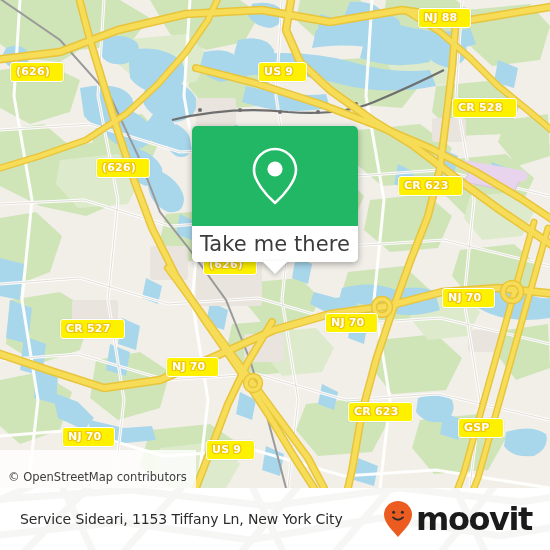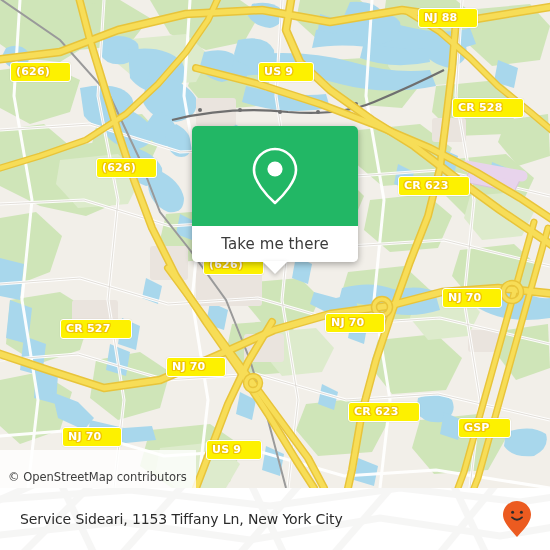--- a/index.html
+++ b/index.html
@@ -44,21 +44,21 @@
   .shield {
     position: absolute;
     background: #fdf100;
     border: 1.5px solid #ffffff;
     border-radius: 3px;
     color: #ffffff;
     font-family: "DejaVu Sans", sans-serif;
     font-weight: bold;
     font-size: 11px;
     line-height: 1;
-    padding: 3px 20px 4px 5px;
+    padding: 3px 13px 4px 5px;
     white-space: nowrap;
     text-shadow:
       -1.2px 0 #f0c800, 1.2px 0 #f0c800, 0 -1.2px #f0c800, 0 1.2px #f0c800,
       -1px -1px #f0c800, 1px -1px #f0c800, -1px 1px #f0c800, 1px 1px #f0c800;
     box-shadow: 0 0 0 0.5px rgba(0,0,0,0.04);
     letter-spacing: 0.2px;
   }
 
   
   #info-card {
@@ -83,21 +83,21 @@
     background: #ffffff;
     height: 36px;
     border-radius: 0 0 5px 5px;
     display: flex;
     align-items: center;
     justify-content: center;
     position: relative;
   }
   #card-cta {
     color: #3b3b3b;
-    font-size: 15px;
+    font-size: 21px;
     font-family: "DejaVu Sans", sans-serif;
     letter-spacing: 0.1px;
   }
   #card-tail {
     position: absolute;
     left: 50%;
     transform: translateX(-50%);
     bottom: -12px;
     width: 0;
     height: 0;
@@ -450,17 +450,18 @@
 
     <div id="footer-inner">
       <div id="footer-address">Service Sideari, 1153 Tiffany Ln, New York City</div>
       <div id="brand-logo">
         <svg width="30" height="38" viewBox="0 0 30 38">
           <path d="M15 1 C7.3 1 1 7.2 1 14.7 C1 23 11 32 15 37 C19 32 29 23 29 14.7 C29 7.2 22.7 1 15 1 Z" fill="#ec5b20"></path>
           <circle cx="10.6" cy="12.2" r="1.5" fill="#2b2b2b"></circle>
           <circle cx="19.4" cy="12.2" r="1.5" fill="#2b2b2b"></circle>
           <path d="M10 17.4 Q15 22.2 20 17.4" fill="none" stroke="#2b2b2b" stroke-width="1.8" stroke-linecap="round"></path>
         </svg>
+        <span id="brand-wordmark">moovit</span>
       </div>
     </div>
   </div>
 
 </div>
 
 </body></html>

